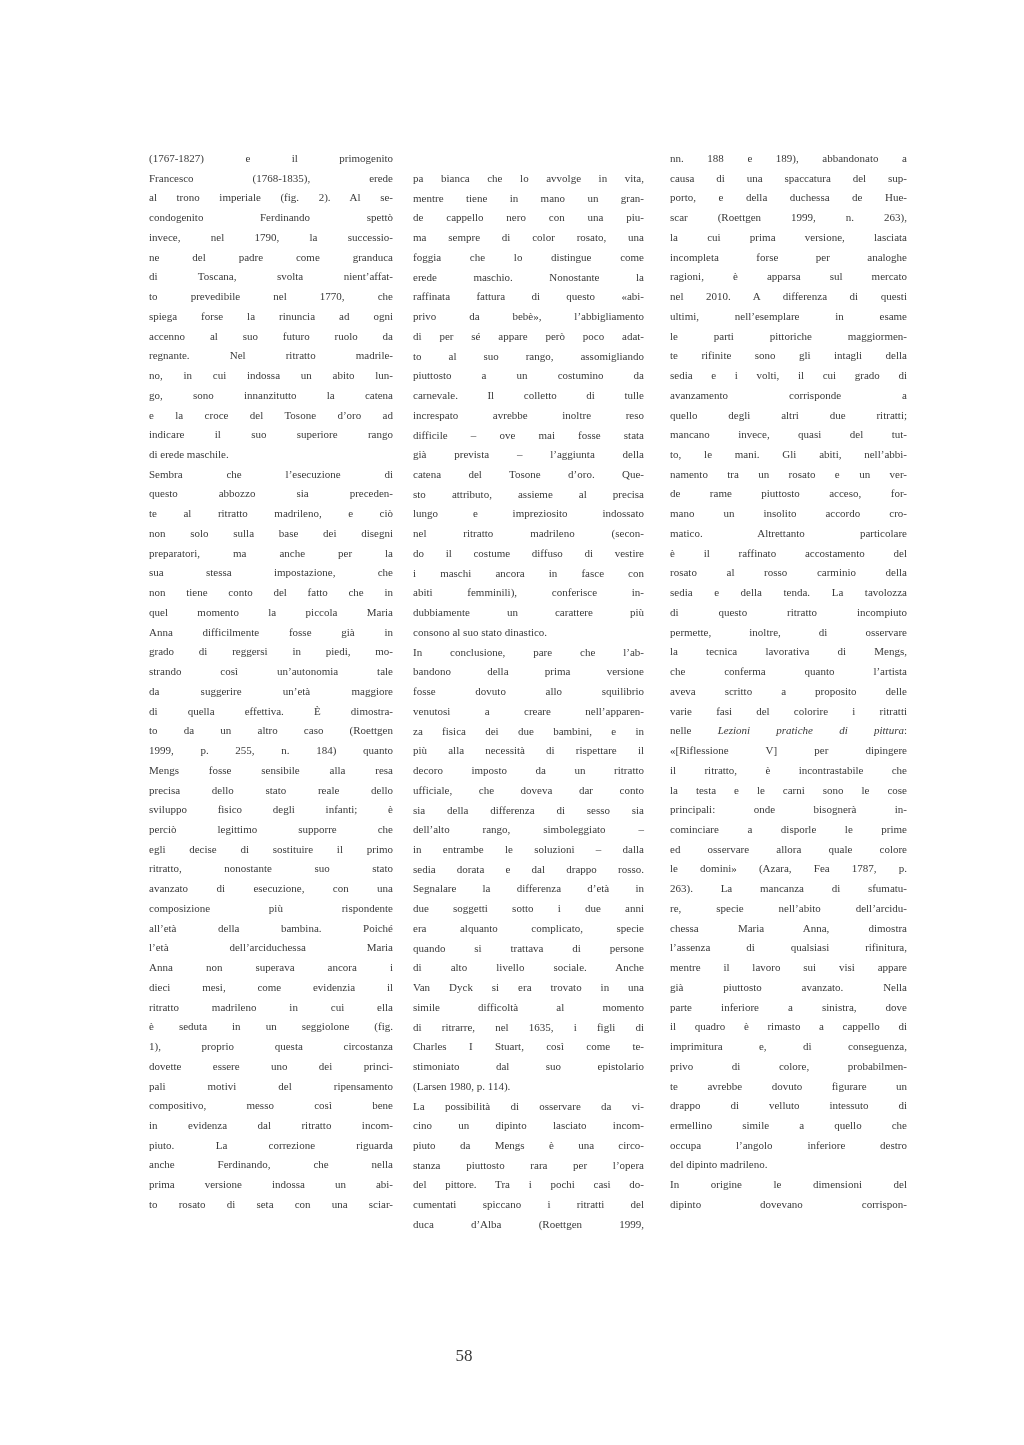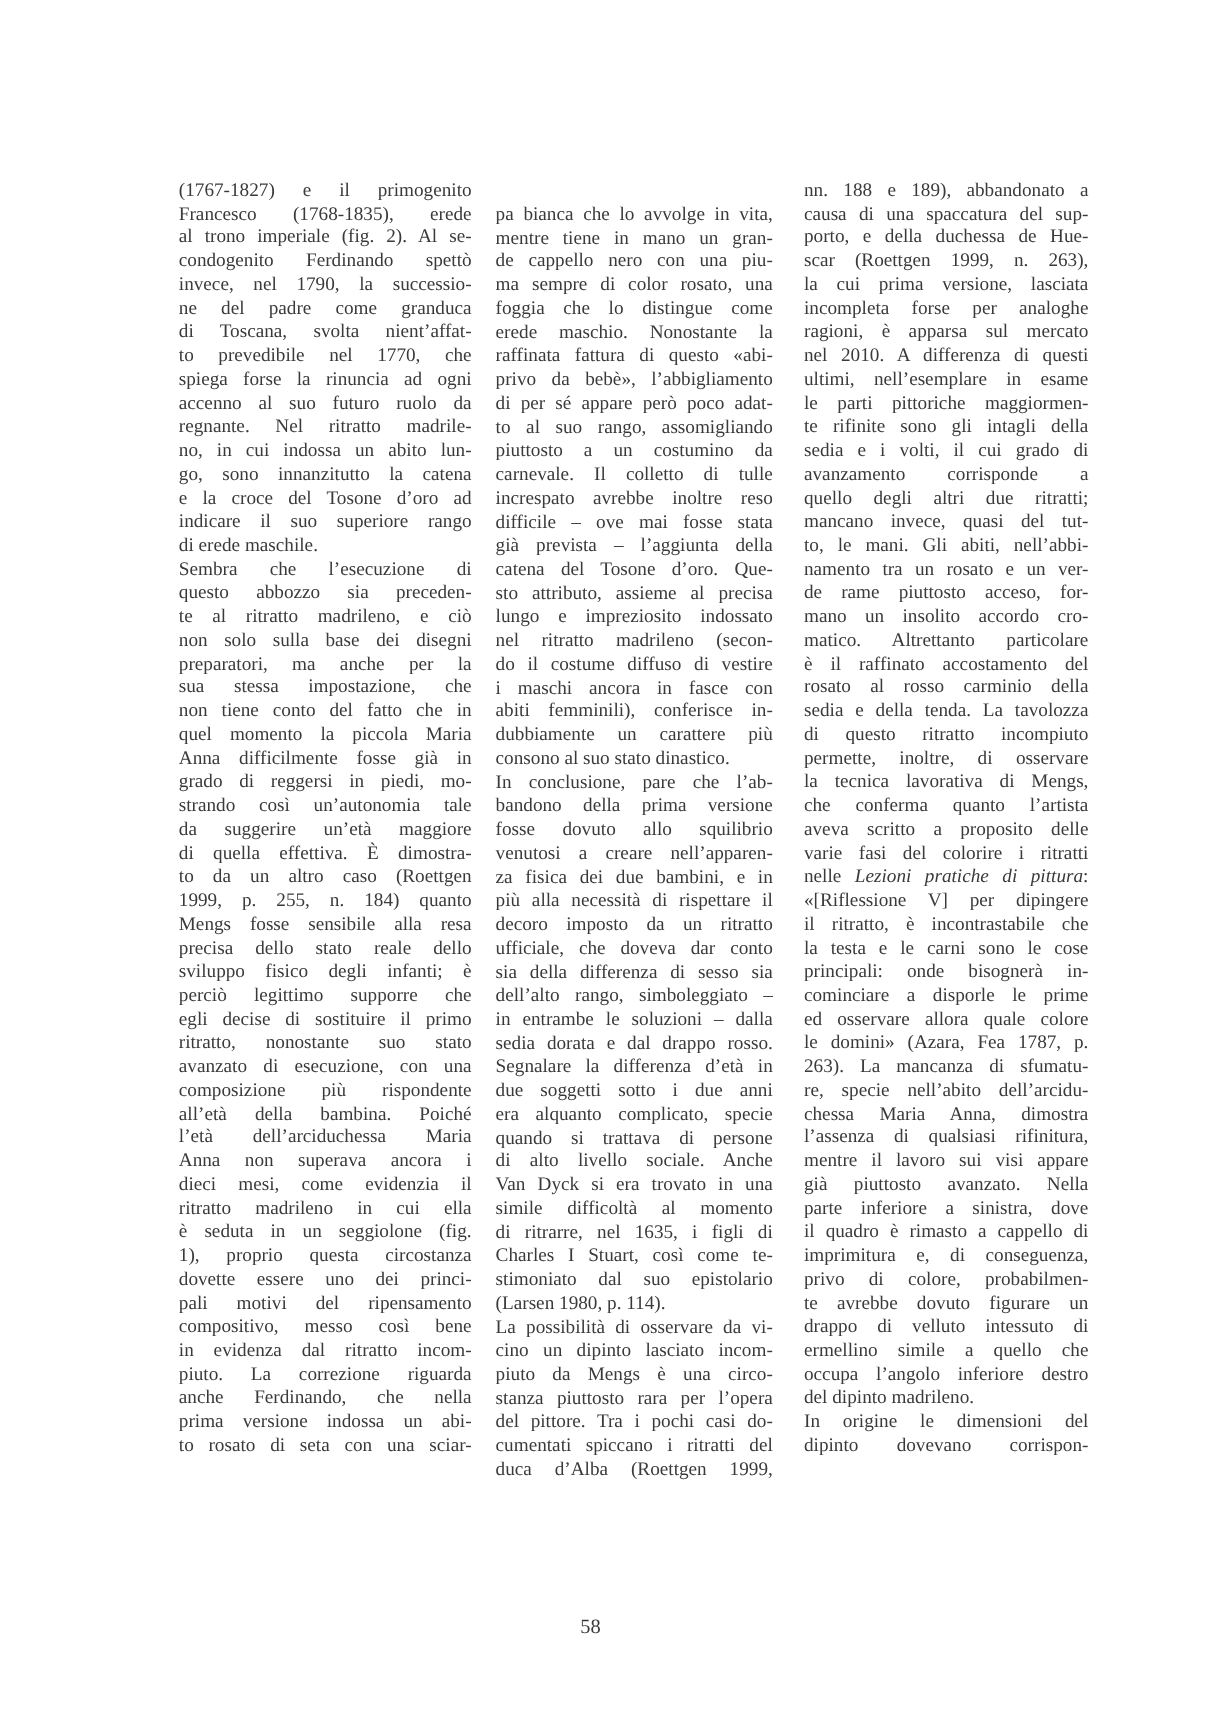--- a/index.html
+++ b/index.html
@@ -2,21 +2,21 @@
 <html><head>
 <meta charset="utf-8">
 <style>
   html, body { margin: 0; padding: 0; background: #ffffff; }
   body { width: 1024px; height: 1445px; position: relative; overflow: hidden; }
   .page { position: absolute; left: 0; top: 0; width: 1024px; height: 1445px; background: #ffffff; }
   .col {
     position: absolute;
     top: 149px;
     font-family: "Liberation Serif", "DejaVu Serif", serif;
-    font-size: 16px;
+    font-size: 11px;
     line-height: 19.74px;
     color: #3a3a3a;
   }
   .col1 { left: 149px; width: 244px; }
   .col2 { left: 413px; width: 231px; margin-top: 20px; }
   .col3 { left: 670px; width: 237px; }
   .line {
     display: block;
     white-space: nowrap;
     text-align: justify;
@@ -27,21 +27,20 @@
   .line.last { text-align-last: left; }
   .line i { font-style: italic; }
   .page-number {
     position: absolute;
     top: 1346px;
     left: 0; width: 928px;
     text-align: center;
     font-family: "Liberation Serif", "DejaVu Serif", serif;
     font-size: 17px;
     color: #3a3a3a;
-    margin-left: 28px;
   }
 </style>
 </head>
 <body>
 
 <div class="page">
   <div class="col col1">
       <span class="line">(1767-1827) e il primogenito</span>
       <span class="line">Francesco (1768-1835), erede</span>
       <span class="line">al trono imperiale (fig. 2). Al se-</span>

